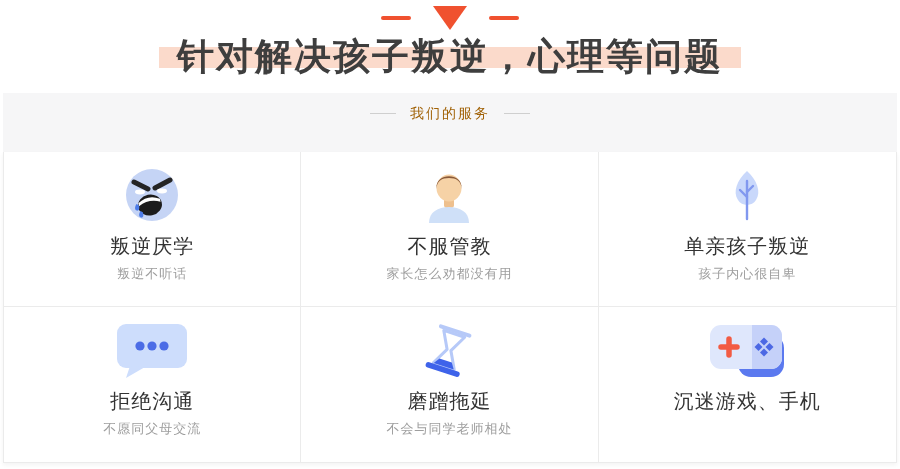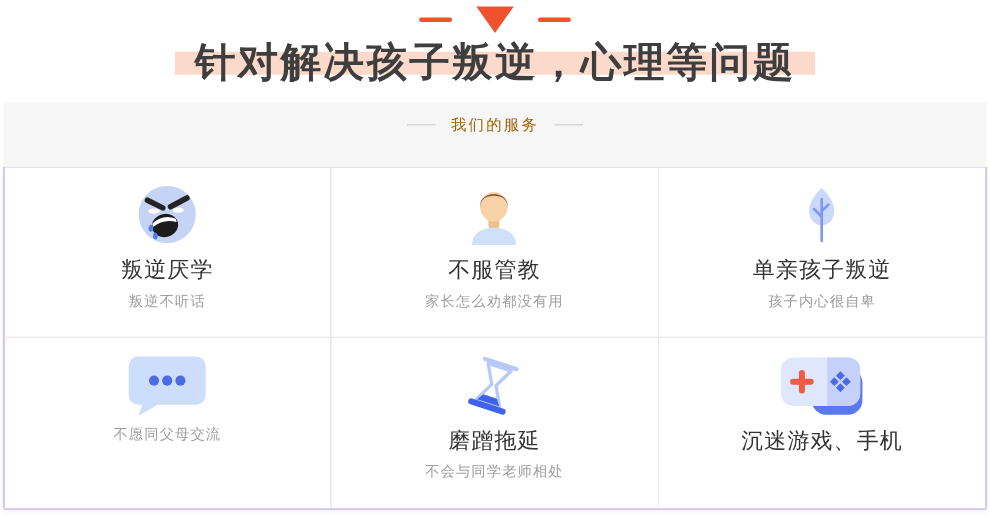--- a/index.html
+++ b/index.html
@@ -114,20 +114,21 @@
   <div class="card">
     <div class="card-icon">
       <svg width="74" height="58" viewBox="0 0 74 58">
         <rect x="2" y="3" width="70" height="44" rx="9" fill="#cdddfc"></rect>
         <path d="M15 45 L11 57 L30 46 Z" fill="#cdddfc"></path>
         <circle cx="25" cy="25" r="4.6" fill="#4b6ce6"></circle>
         <circle cx="37" cy="25" r="4.6" fill="#4b6ce6"></circle>
         <circle cx="49" cy="25" r="4.6" fill="#4b6ce6"></circle>
       </svg>
     </div>
+    <div class="card-title">拒绝沟通</div>
     <div class="card-subtitle">不愿同父母交流</div>
   </div>
 
   <div class="card">
     <div class="card-icon">
       <svg width="56" height="56" viewBox="0 0 56 56">
         <g transform="rotate(18 28 28)">
           <path d="M17 11 L39 11 L30 28 L39 45 L17 45 L26 28 Z" fill="none" stroke="#b6c9f8" stroke-width="3" stroke-linejoin="round"></path>
           <path d="M13 8 L43 8" stroke="#b6c9f8" stroke-width="4" stroke-linecap="round"></path>
           <path d="M21.5 39 L34.5 39 L38.5 45 L17.5 45 Z" fill="#3e63ea"></path>

